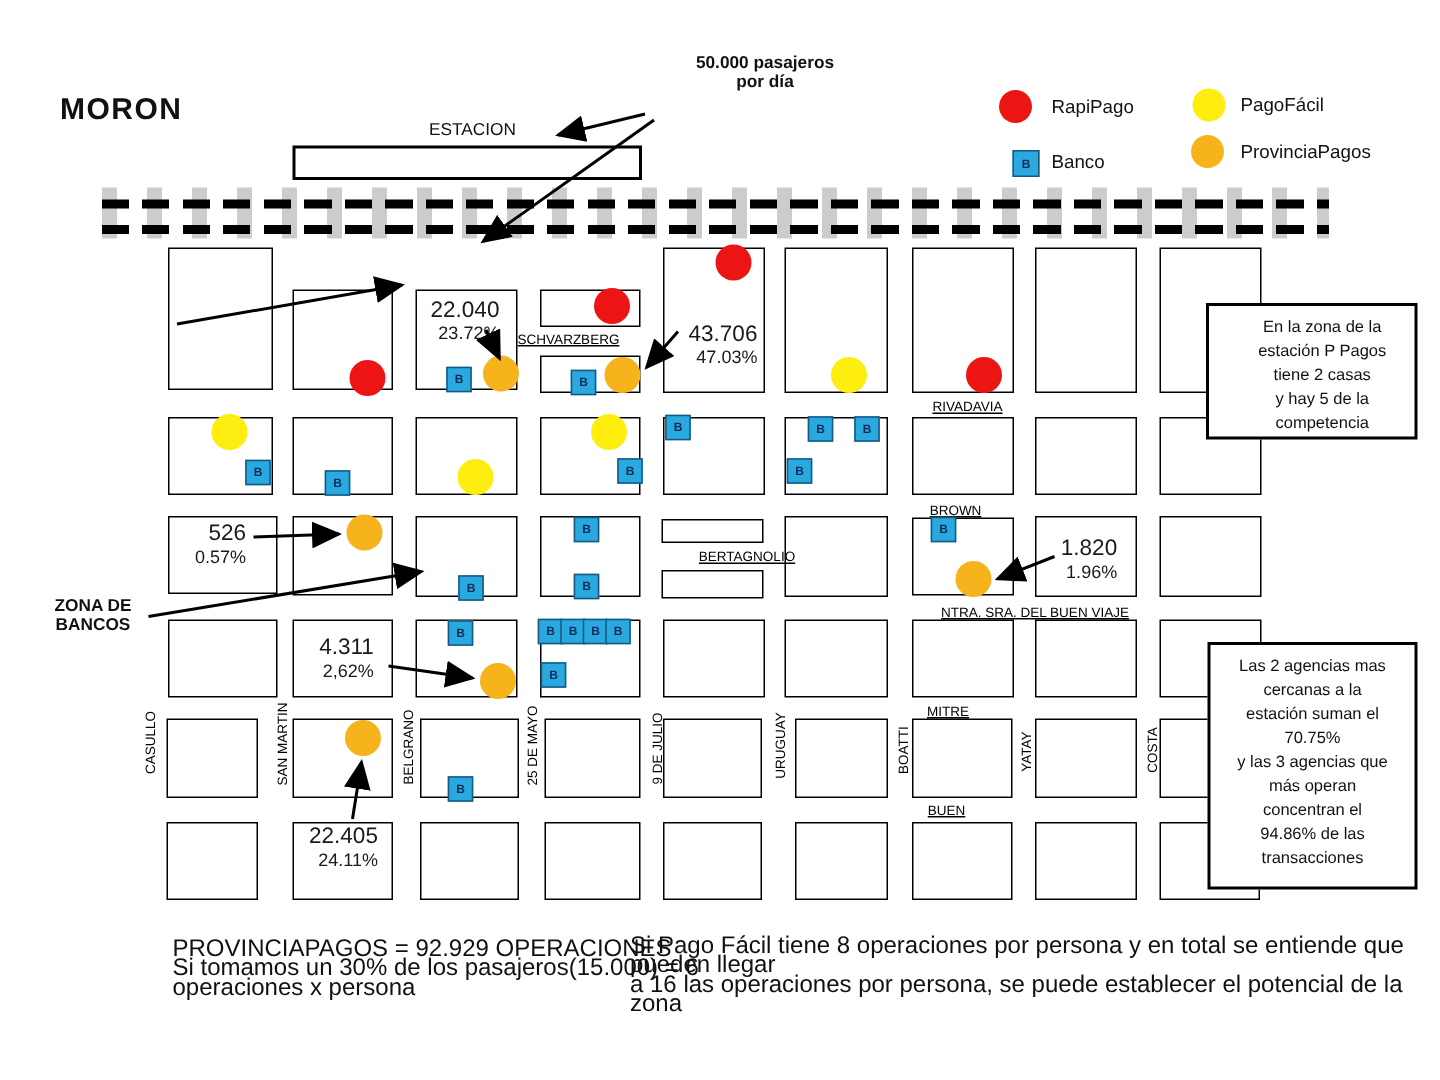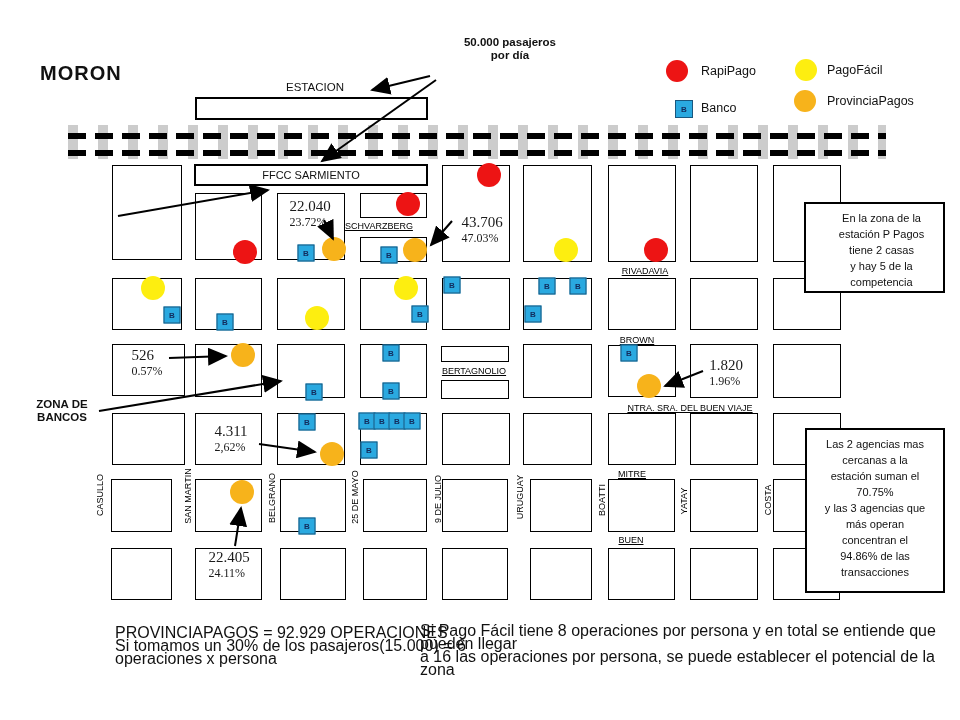--- a/index.html
+++ b/index.html
@@ -26,21 +26,21 @@
             box-sizing:border-box;padding:6px 2px;z-index:7;}
   .footnote{font-size:16px;line-height:13px;}
   .block{position:absolute;border:1px solid #000;background:#fff;box-sizing:border-box;z-index:1;}
   .marker{position:absolute;transform:translate(-50%,-50%);z-index:3;}
   .marker.circle{width:24px;height:24px;border-radius:50%;}
   .marker.bsq{width:17px;height:17px;border:1px solid #19577e;box-sizing:border-box;
               display:flex;align-items:center;justify-content:center;font-size:8px;font-weight:bold;color:#122b5c;}
   .street{position:absolute;font-size:9px;white-space:nowrap;transform:translate(-50%,-50%);z-index:2;color:#000;}
   .street.h{text-decoration:underline;}
   .street.v{transform:translate(-50%,-50%) rotate(-90deg);}
-  .vlabel{position:absolute;transform:translateX(-50%);text-align:left;z-index:4;color:#1a1a1a;font-family:Liberation Serif, serif;}
+  .vlabel{position:absolute;transform:translateX(-50%);text-align:right;z-index:4;color:#1a1a1a;}
   .vlabel .num{display:block;font-size:15px;line-height:17px;}
   .vlabel .pct{display:block;font-size:12px;line-height:14px;}
   #arrow-svg{position:absolute;left:0;top:0;z-index:8;pointer-events:none;}
 </style>
 </head>
 <body>
 
 <div class="slide">
 
   <div class="abs title" style="left:40px;top:62px;">MORON</div>
@@ -54,23 +54,20 @@
     </div>
   <div class="abs legend-label" style="left:701px;top:101px;">Banco</div>
   <div class="abs legend-circle" style="left: 794px; top: 90px; background: rgb(247, 179, 27);"></div>
   <div class="abs legend-label" style="left:827px;top:94px;">ProvinciaPagos</div>
 
   <div class="abs station-label" style="left:286px;top:81px;">ESTACION</div>
   <div class="abs station-rect" style="left:195px;top:97px;width:229px;height:19px;"></div>
   <div class="abs rail" style="left:68px;top:125px;width:818px;height:34px;z-index:0;">
     <div class="rail-line abs" style="left:0;top:8px;width:818px;"></div>
     <div class="rail-line abs" style="left:0;top:25px;width:818px;"></div>
-  </div>
-  <div class="abs ffcc-rect" style="left:194px;top:164px;width:230px;height:18px;z-index:2;">
-    <span>FFCC SARMIENTO</span>
   </div>
 
   <div class="abs callout-bold ctr pre" style="left:432px;top:36px;width:100px;margin-left:28px;">50.000 pasajeros
 por día</div>
   <div class="abs callout-bold ctr pre" style="left:22px;top:398px;width:80px;">ZONA DE
 BANCOS</div>
 
   <div class="abs note-box ctr pre" style="left:804px;top:202px;width:141px;height:91px;padding-left:16px;">En la zona de la
 estación P Pagos
 tiene 2 casas
@@ -188,21 +185,21 @@
       <div class="street v" style="left: 272px; top: 498px;">BELGRANO</div>
       <div class="street v" style="left: 355px; top: 497px;">25 DE MAYO</div>
       <div class="street v" style="left: 438px; top: 499px;">9 DE JULIO</div>
       <div class="street v" style="left: 520px; top: 497px;">URUGUAY</div>
       <div class="street v" style="left: 602px; top: 500px;">BOATTI</div>
       <div class="street v" style="left: 684px; top: 501px;">YATAY</div>
       <div class="street v" style="left: 768px; top: 500px;">COSTA</div>
       <div class="street h" style="left: 379px; top: 226px;">SCHVARZBERG</div>
       <div class="street h" style="left: 645px; top: 271px;">RIVADAVIA</div>
       <div class="street h" style="left: 637px; top: 340px;">BROWN</div>
-      <div class="street h" style="left: 452px; top: 371px; padding-left: 44px;">BERTAGNOLIO</div>
+      <div class="street h" style="left: 476px; top: 371px; padding-left: 44px;">BERTAGNOLIO</div>
       <div class="street h" style="left: 690px; top: 408px;">NTRA. SRA. DEL BUEN VIAJE</div>
       <div class="street h" style="left: 632px; top: 474px;">MITRE</div>
       <div class="street h" style="left: 631px; top: 540px;">BUEN</div>
       <div class="vlabel" style="left: 310px; top: 198px;">
         <span class="num">22.040</span>
         <span class="pct">23.72%</span>
       </div>
       <div class="vlabel" style="left: 482px; top: 214px;">
         <span class="num">43.706</span>
         <span class="pct">47.03%</span>

